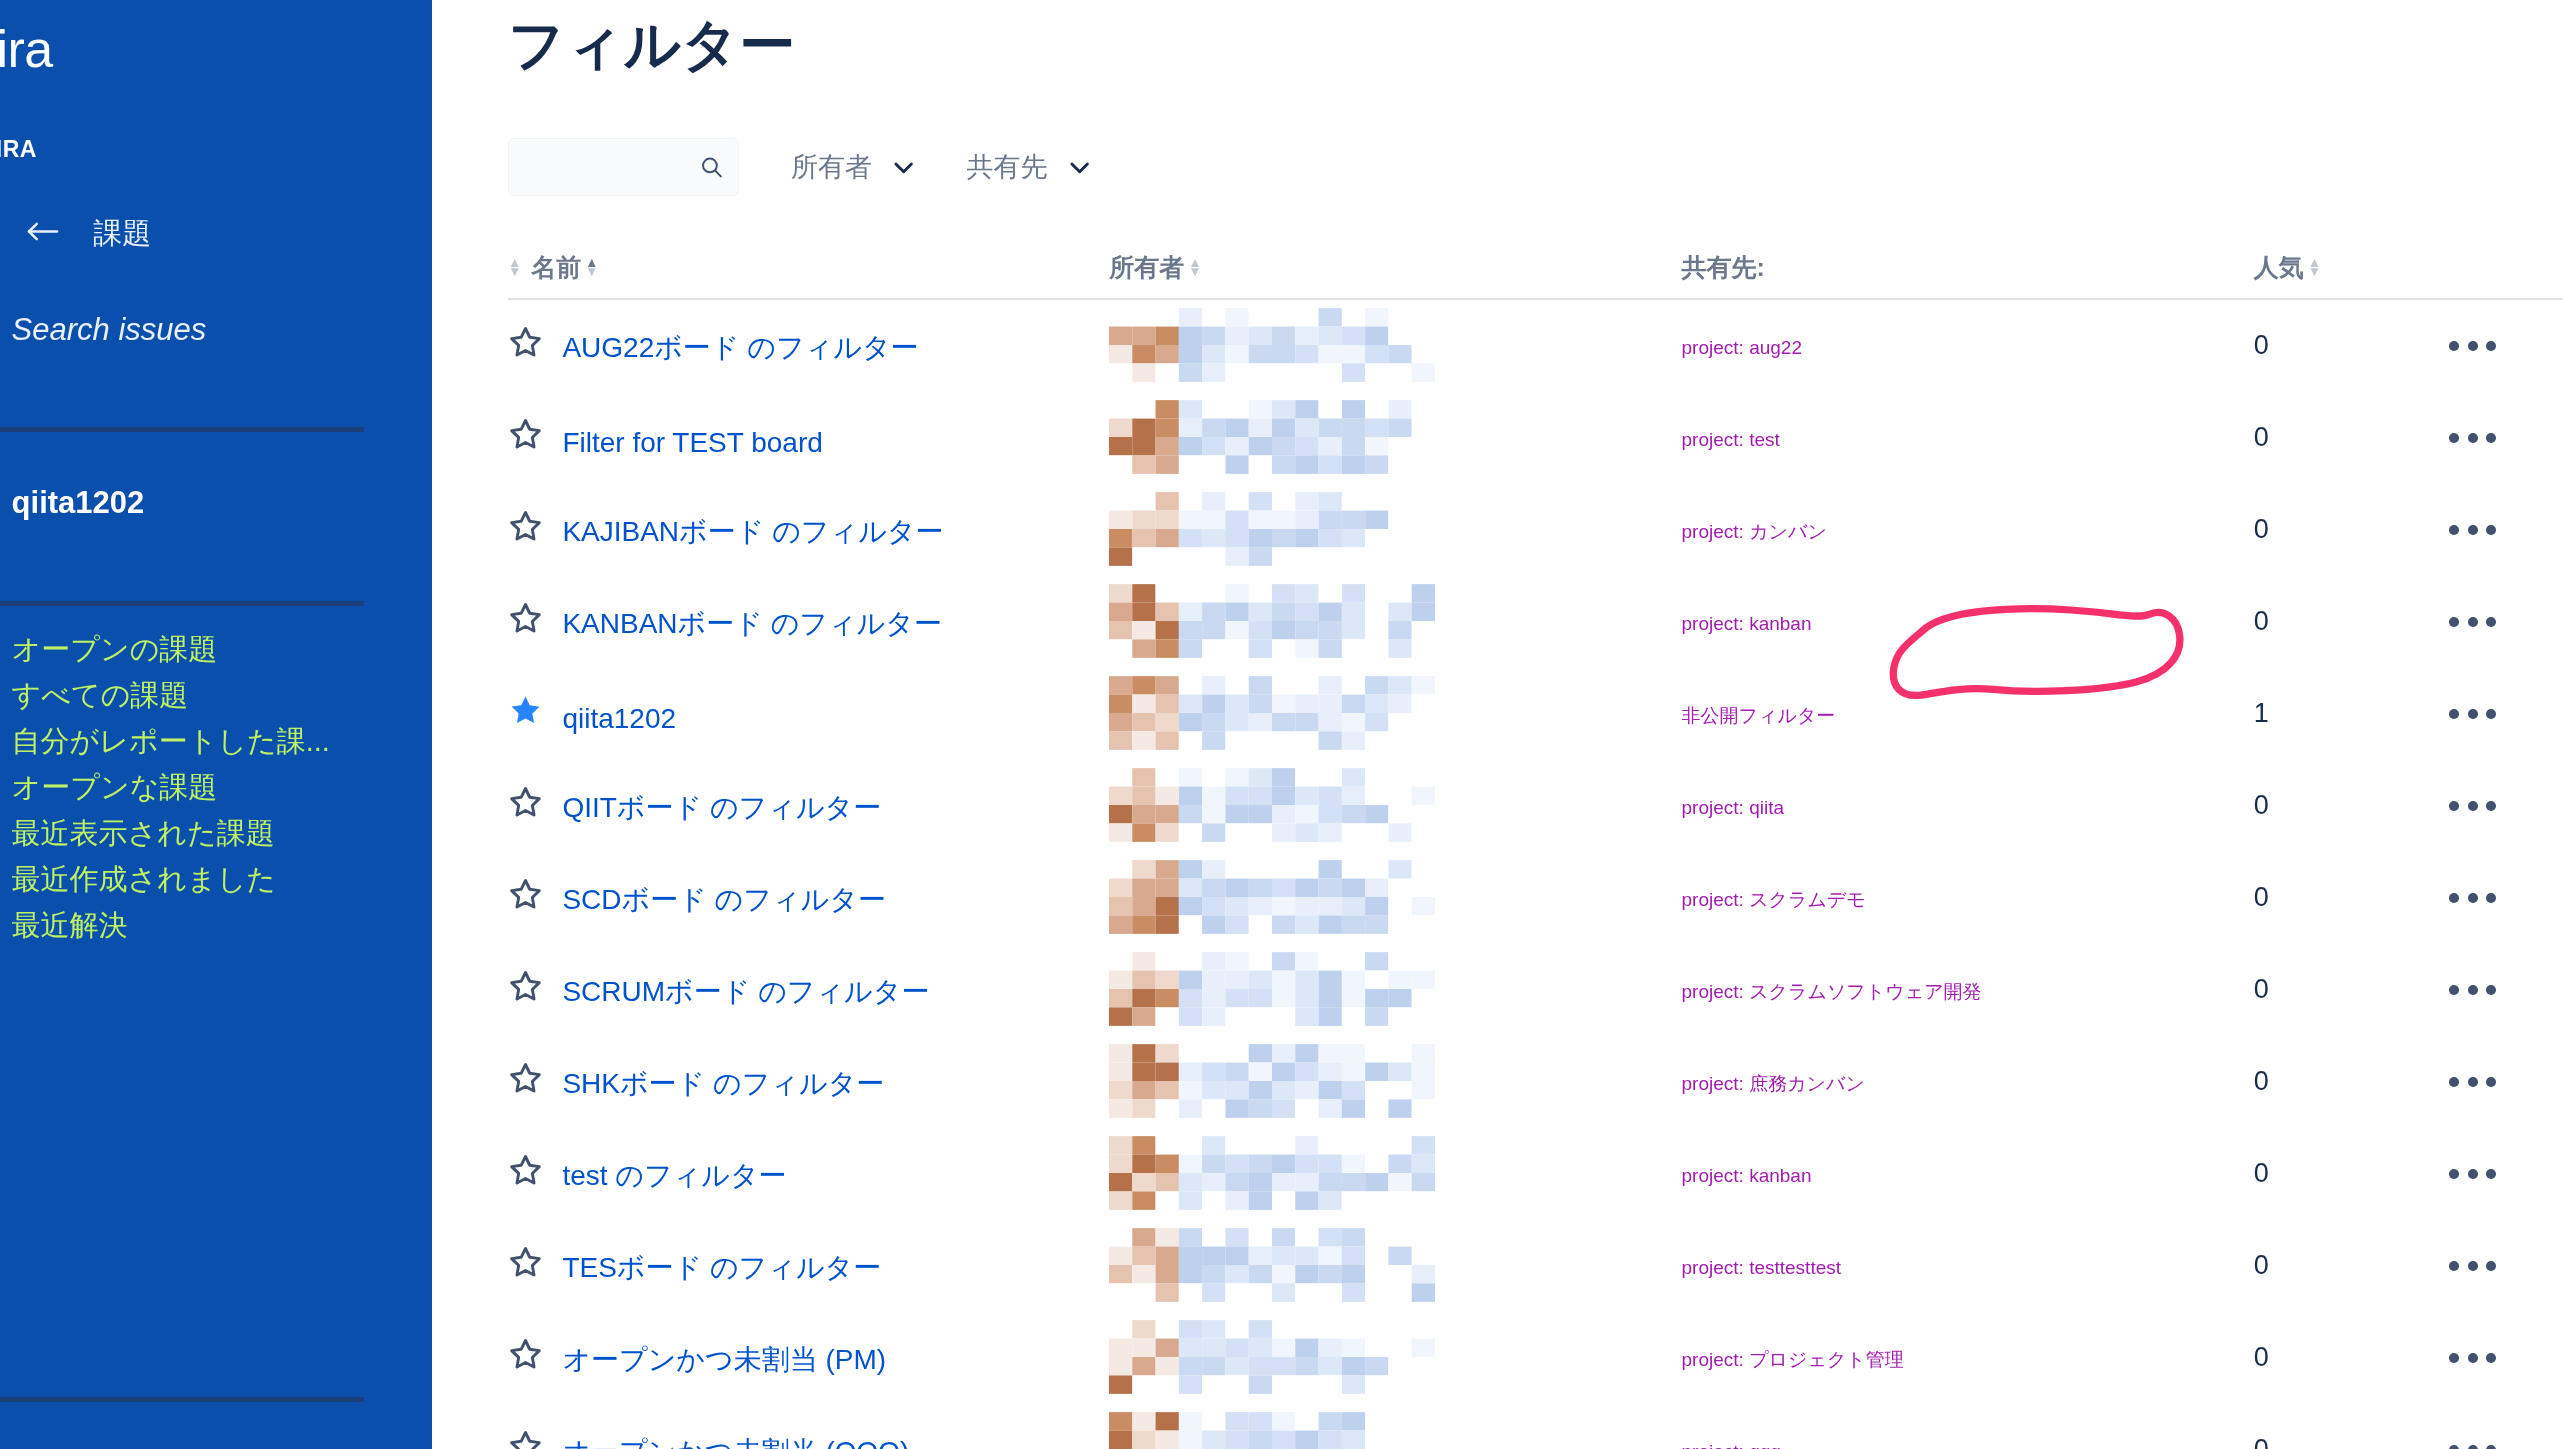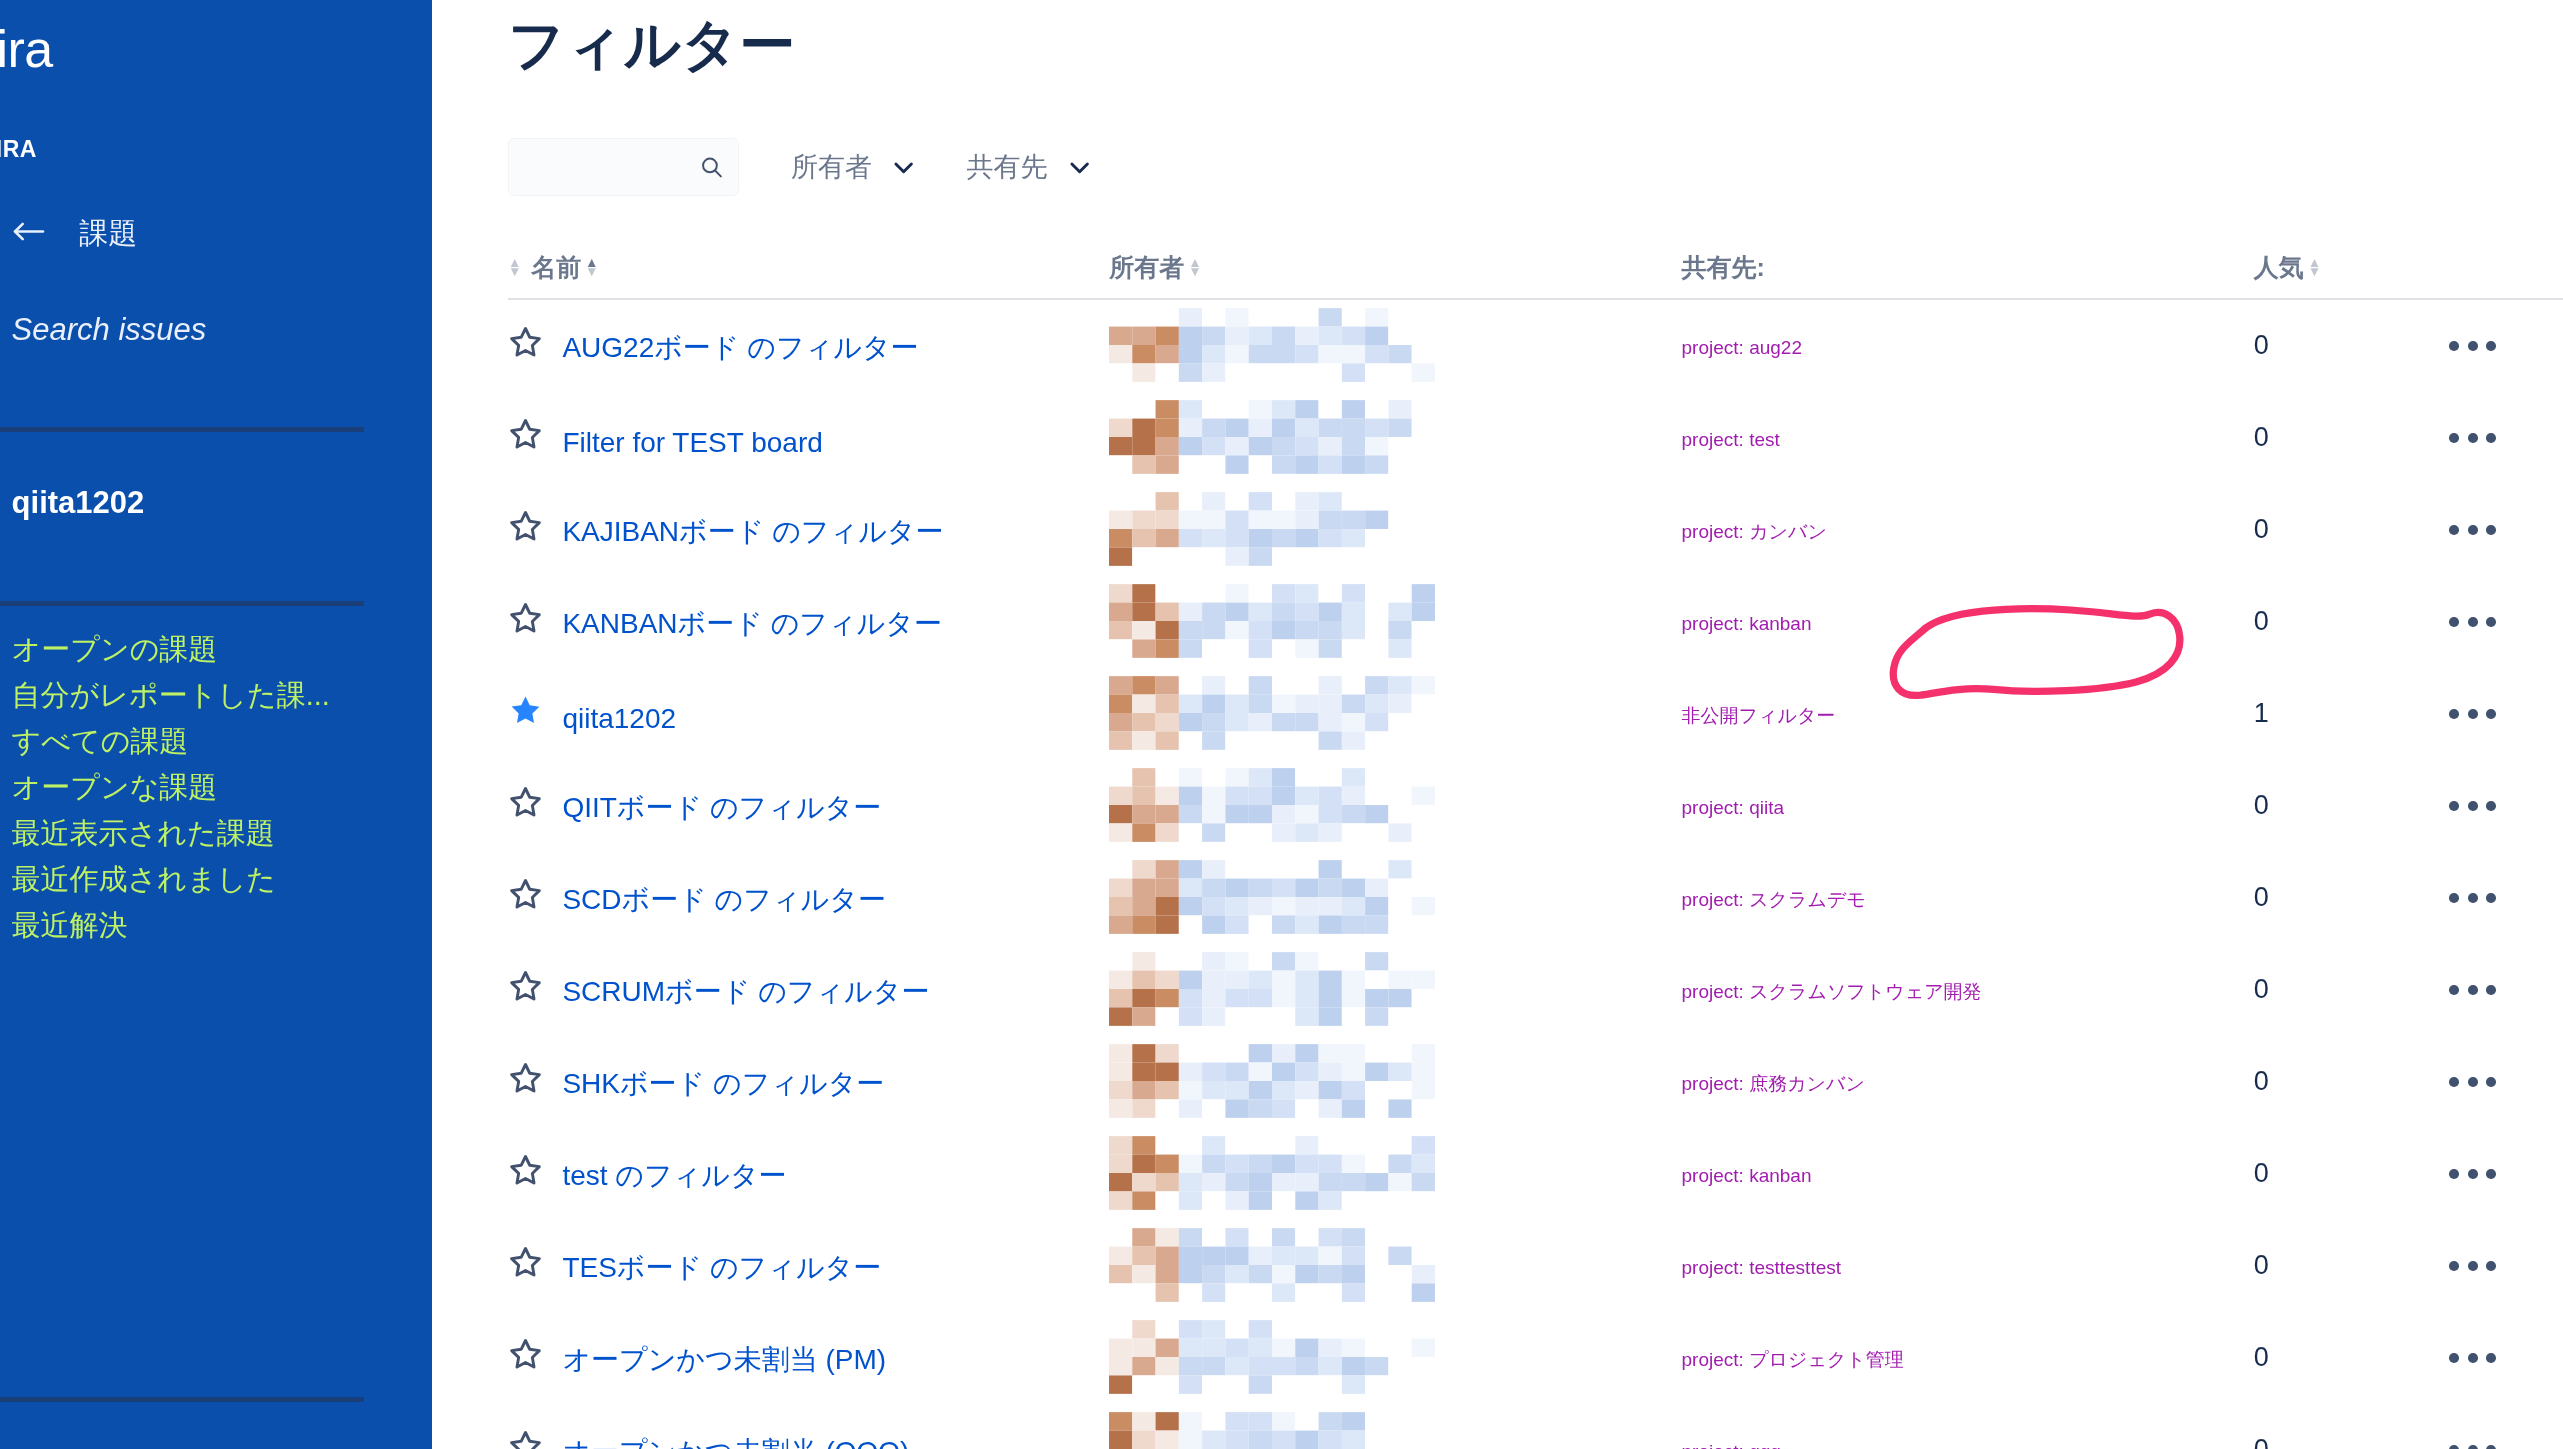--- a/index.html
+++ b/index.html
@@ -36,20 +36,21 @@
     font-weight: 700;
     letter-spacing: 0.5px;
   }
   .back-row {
     position: absolute;
     left: 0px; top: 209px;
     display: flex; align-items: center;
     height: 49px;
     width: 447px;
     cursor: pointer;
+    padding-left: 14px;
   }
   .back-arrow {
     width: 58px; text-align: center;
     color: #E9F0FA; font-size: 35px; line-height: 1;
   }
   .back-label { color: #EAF0FA; font-size: 29px; margin-left: 21.3px; }
 
   .search-issues {
     position: absolute;
     left: 11.6px; top: 312px;
@@ -251,22 +252,22 @@
     <div class="search-issues">Search issues</div>
 
     <div class="divider d1"></div>
 
     <div class="side-project">qiita1202</div>
 
     <div class="divider d2"></div>
 
     <nav class="side-links">
       <span class="side-link">オープンの課題</span>
+      <span class="side-link">すべての課題</span>
       <span class="side-link">自分がレポートした課...</span>
-      <span class="side-link">すべての課題</span>
       <span class="side-link">オープンな課題</span>
       <span class="side-link">最近表示された課題</span>
       <span class="side-link">最近作成されました</span>
       <span class="side-link">最近解決</span>
     </nav>
 
     <div class="divider d3"></div>
   </aside>
 
   <section class="main">

